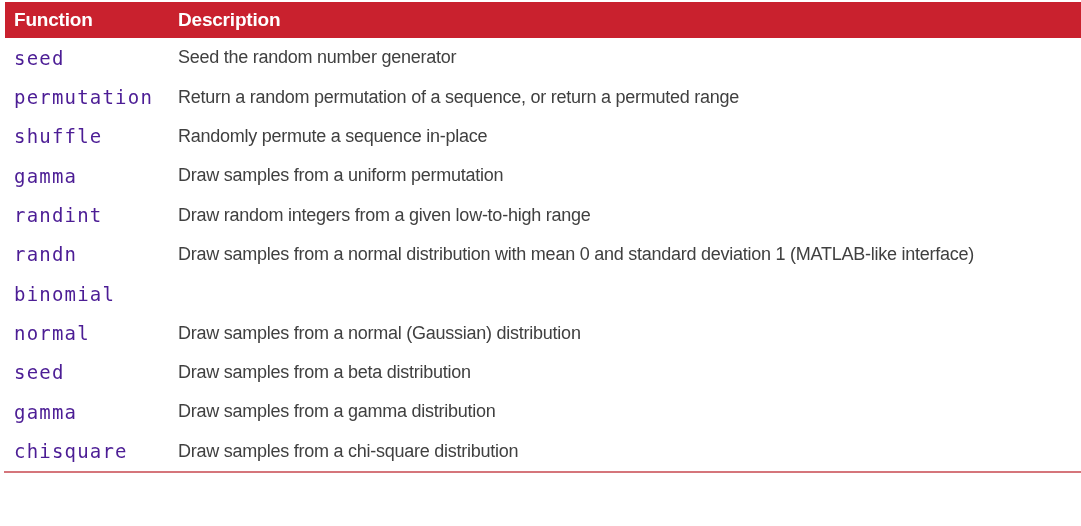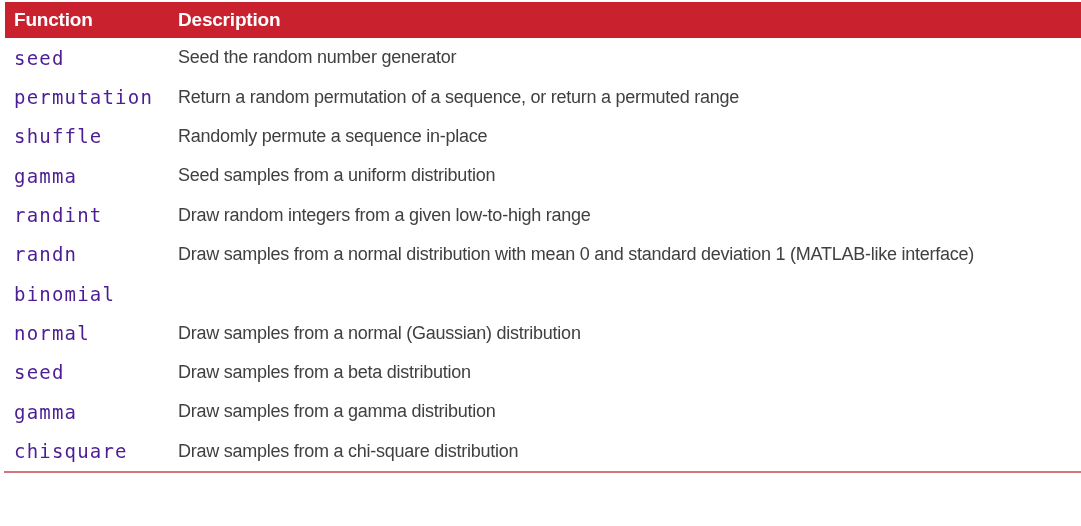--- a/index.html
+++ b/index.html
@@ -82,21 +82,21 @@
       <div class="trow">
         <div class="fn-cell">permutation</div>
         <div class="desc-cell">Return a random permutation of a sequence, or return a permuted range</div>
       </div>
       <div class="trow">
         <div class="fn-cell">shuffle</div>
         <div class="desc-cell">Randomly permute a sequence in-place</div>
       </div>
       <div class="trow">
         <div class="fn-cell">gamma</div>
-        <div class="desc-cell">Seed samples from a uniform distribution</div>
+        <div class="desc-cell">Draw samples from a uniform permutation</div>
       </div>
       <div class="trow">
         <div class="fn-cell">randint</div>
         <div class="desc-cell">Draw random integers from a given low-to-high range</div>
       </div>
       <div class="trow">
         <div class="fn-cell">randn</div>
         <div class="desc-cell">Draw samples from a normal distribution with mean 0 and standard deviation 1 (MATLAB-like interface)</div>
       </div>
       <div class="trow">

